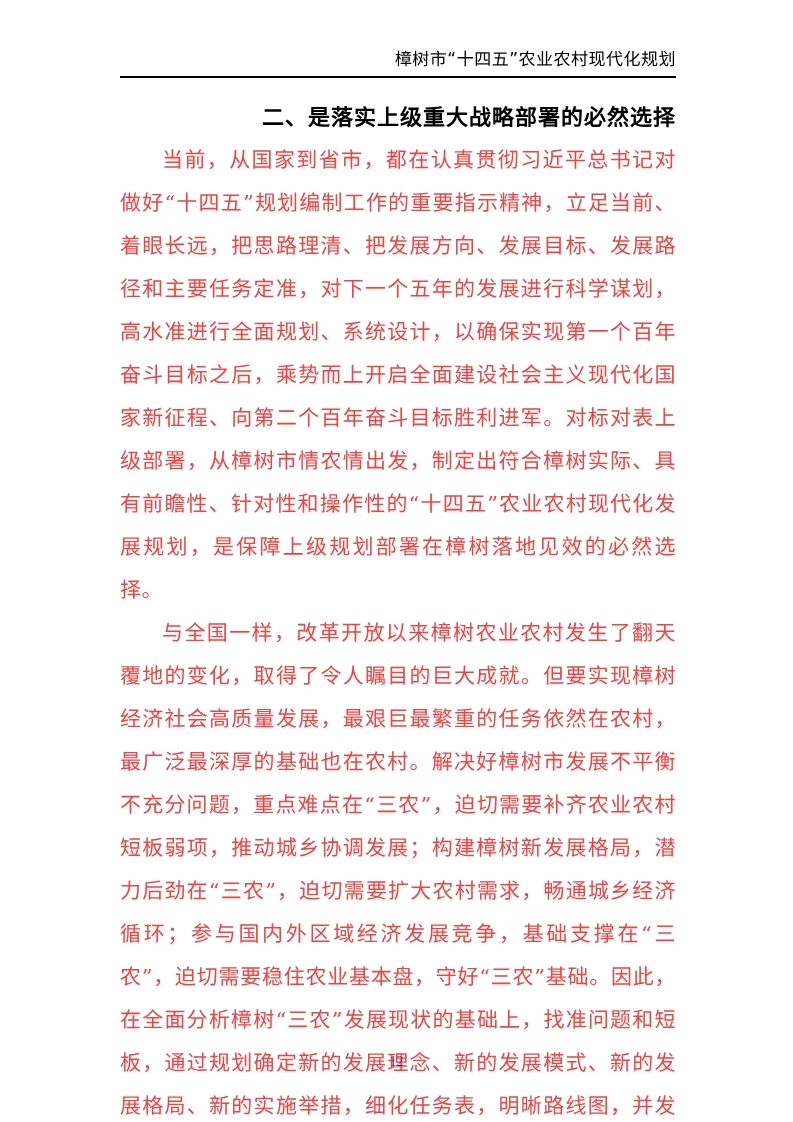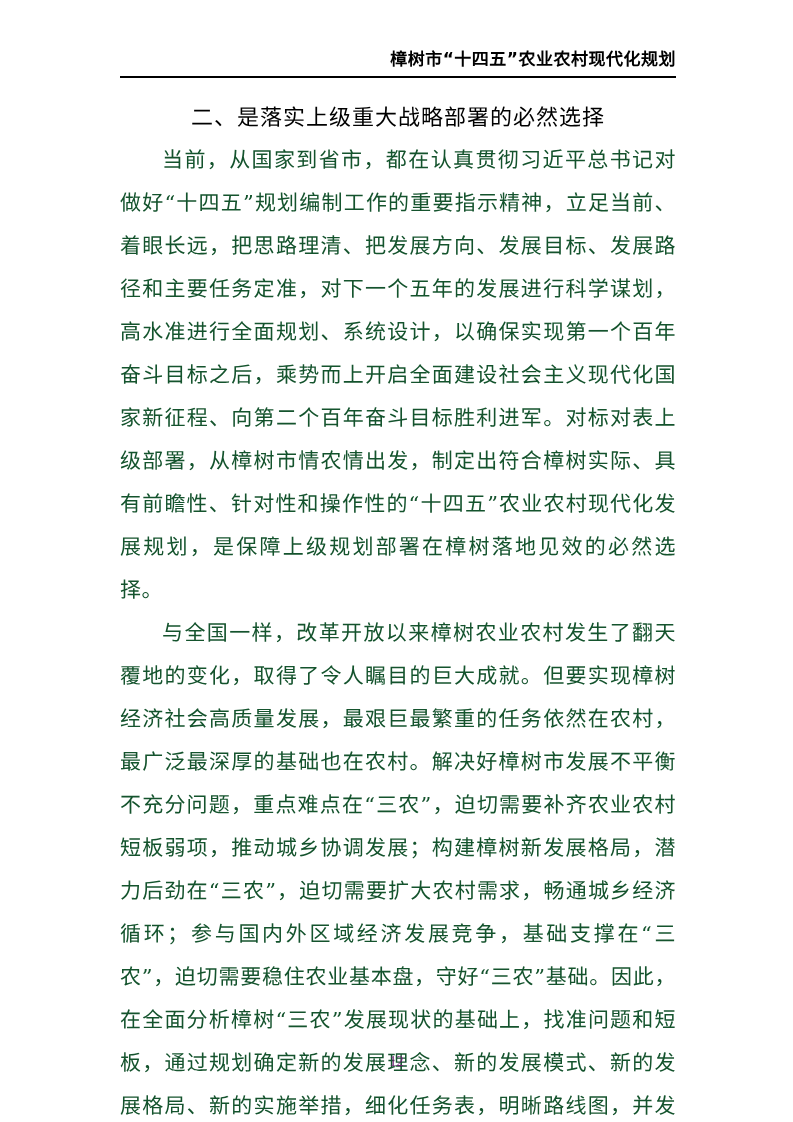--- a/index.html
+++ b/index.html
@@ -20,21 +20,21 @@
   }
 
   
   .running-header {
     position: absolute;
     top: 46px;
     left: 120px;
     width: 556px;
     text-align: right;
     font-family: "DejaVu Sans", sans-serif;
-    font-weight: 700;
+    font-weight: 400;
     font-size: 17px;
     line-height: 26px;
     letter-spacing: 0.5px;
     color: #000000;
   }
 
   .header-rule {
     position: absolute;
     top: 76px;
     left: 120px;
@@ -46,36 +46,36 @@
   
   .content {
     position: absolute;
     top: 96px;
     left: 120px;
     width: 556px;
   }
 
   .section-heading {
     font-family: "DejaVu Sans", sans-serif;
-    font-weight: 400;
+    font-weight: 700;
     font-size: 22px;
     line-height: 43px;
     letter-spacing: 1px;
     color: #000000;
-    text-align: center;
+    text-align: right;
   }
 
   .body-paragraph {
     font-size: 21px;
     line-height: 43px;
     text-align: justify;
     text-justify: inter-ideograph;
     text-indent: 2em;
     letter-spacing: 0.5px;
-    color: #14532d;
+    color: #ef4444;
     overflow-wrap: break-word;
     word-break: break-all;
   }
 
   
   .page-footer {
     position: absolute;
     bottom: 52px;
     left: 0;
     width: 100%;

